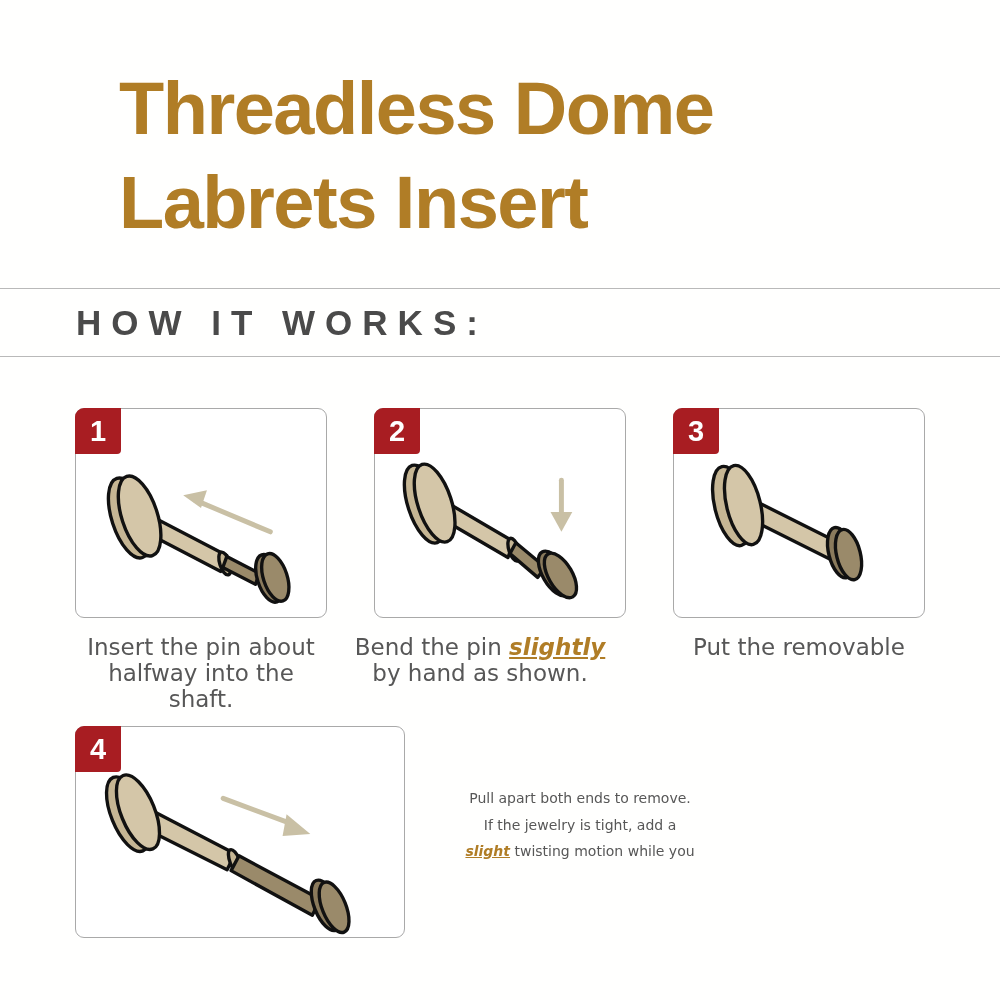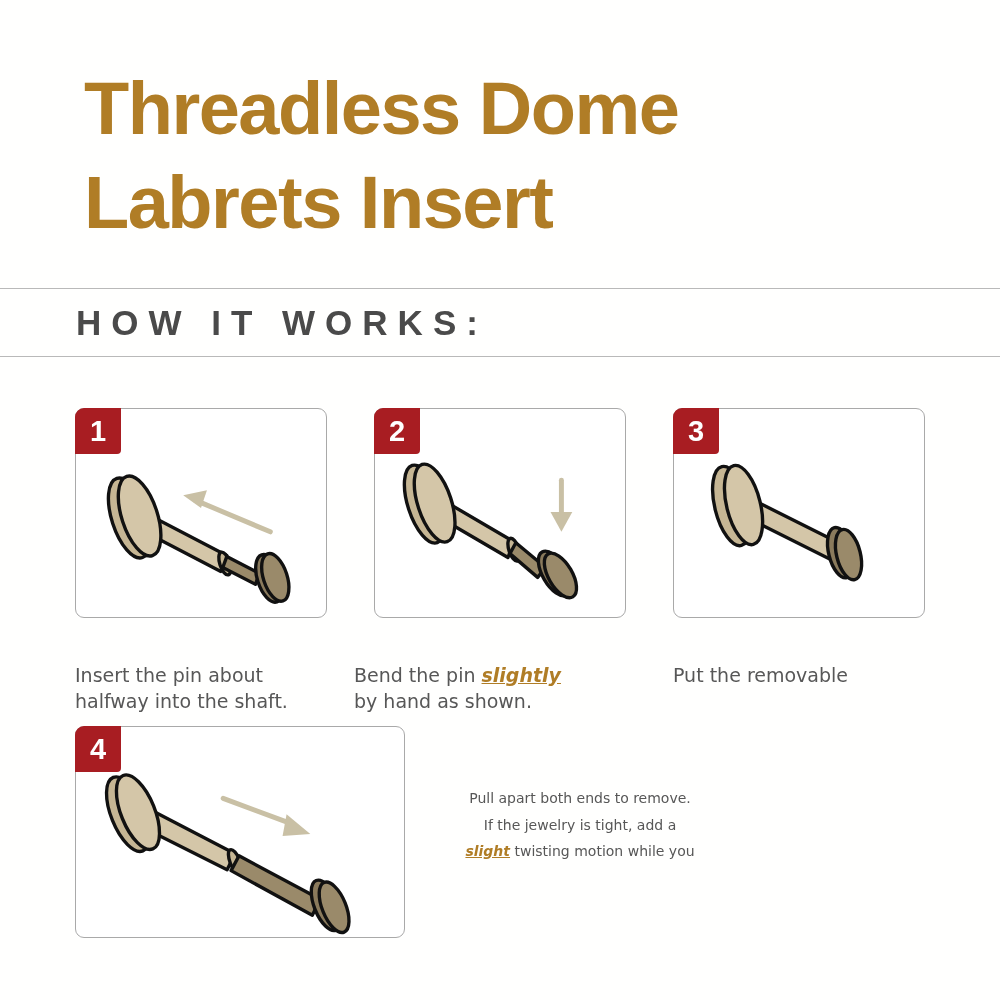--- a/index.html
+++ b/index.html
@@ -23,20 +23,21 @@
     width: 820px;
   }
   .title-line {
     color: #B07D26;
     font-family: "Liberation Sans", sans-serif;
     font-weight: bold;
     font-size: 74px;
     line-height: 94px;
     letter-spacing: -1.5px;
     white-space: nowrap;
+    margin-left: 35px;
   }
 
   
   .hrule {
     position: absolute;
     left: 0;
     width: 1000px;
     height: 1px;
     background: #B9B9B9;
   }
@@ -82,25 +83,25 @@
     align-items: center;
     justify-content: center;
     line-height: 1;
   }
 
   .art { position: absolute; left: 0; top: 0; width: 100%; height: 100%; }
 
   
   .caption {
     position: absolute;
+    text-align: center;
     color: #575757;
-    font-size: 19px;
+    font-size: 23px;
     line-height: 26px;
     font-family: "DejaVu Sans", sans-serif;
-    margin-top: 28px;
   }
   #caption-1 { left: 75px;  top: 634px; width: 252px; }
   #caption-2 { left: 354px; top: 634px; width: 252px; }
   #caption-3 { left: 673px; top: 634px; width: 252px; }
 
   #caption-4 {
     position: absolute;
     left: 430px;
     top: 785px;
     width: 300px;

